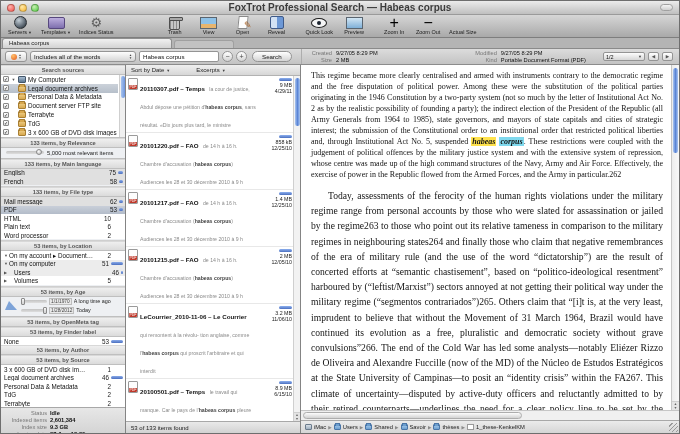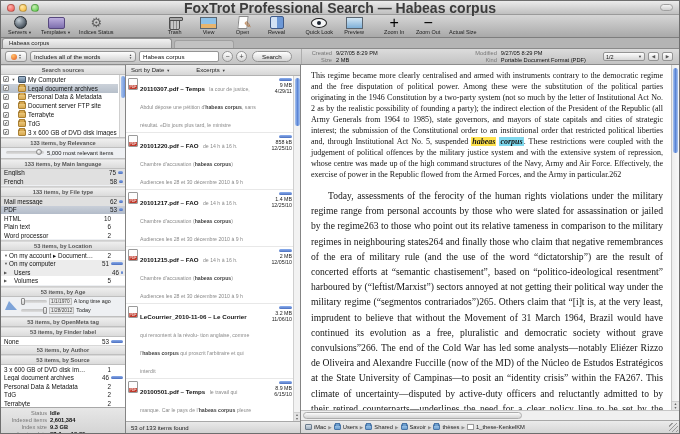--- a/index.html
+++ b/index.html
@@ -7,21 +7,21 @@
   body{font-family:"Liberation Sans",sans-serif;background:#fff;-webkit-font-smoothing:antialiased}
   .window{width:680px;height:434px;display:flex;flex-direction:column;background:#e8e8e8;border:1px solid #6e6e6e;overflow:hidden}
 
   
   .titlebar{height:14px;flex:none;background:linear-gradient(#ececec,#bfbfbf);border-bottom:1px solid #9a9a9a;position:relative;display:flex;align-items:center}
   .traffic{display:flex;gap:4px;margin-left:6px;z-index:2}
   .light{width:8px;height:8px;border-radius:50%;border:1px solid rgba(0,0,0,.25)}
   .l-red{background:radial-gradient(circle at 35% 30%,#ffb3ad,#f3524a)}
   .l-yellow{background:radial-gradient(circle at 35% 30%,#ffe9a8,#f5b32e)}
   .l-green{background:radial-gradient(circle at 35% 30%,#c8f0b3,#4fc93f)}
-  .win-title{position:absolute;left:0;right:0;text-align:center;font-size:14px;font-weight:bold;color:#3c3c3c}
+  .win-title{position:absolute;left:0;right:0;text-align:center;font-size:10px;font-weight:bold;color:#3c3c3c}
   .tb-widget{position:absolute;right:6px;top:3px;width:13px;height:7px;border-radius:4px;background:linear-gradient(#f4f4f4,#cfcfcf);border:1px solid #a0a0a0}
 
   
   .toolbar{height:23px;flex:none;background:linear-gradient(#d6d6d6,#a9a9a9);border-bottom:1px solid #7e7e7e;display:flex;align-items:flex-start;padding:1px 6px 0}
   .tb-group{display:flex;gap:8px}
   .g-file{margin-left:48px}.g-look{margin-left:16px}.g-zoom{margin-left:14px}
   .tb-btn{display:flex;flex-direction:column;align-items:center;min-width:26px;cursor:default}
   .tb-lblrow{display:flex;align-items:center}
   .tb-lbl{font-size:5.5px;color:#1d1d1d;white-space:nowrap}
   .tb-caret{display:none;font-size:4px;color:#333;margin-left:1px}

